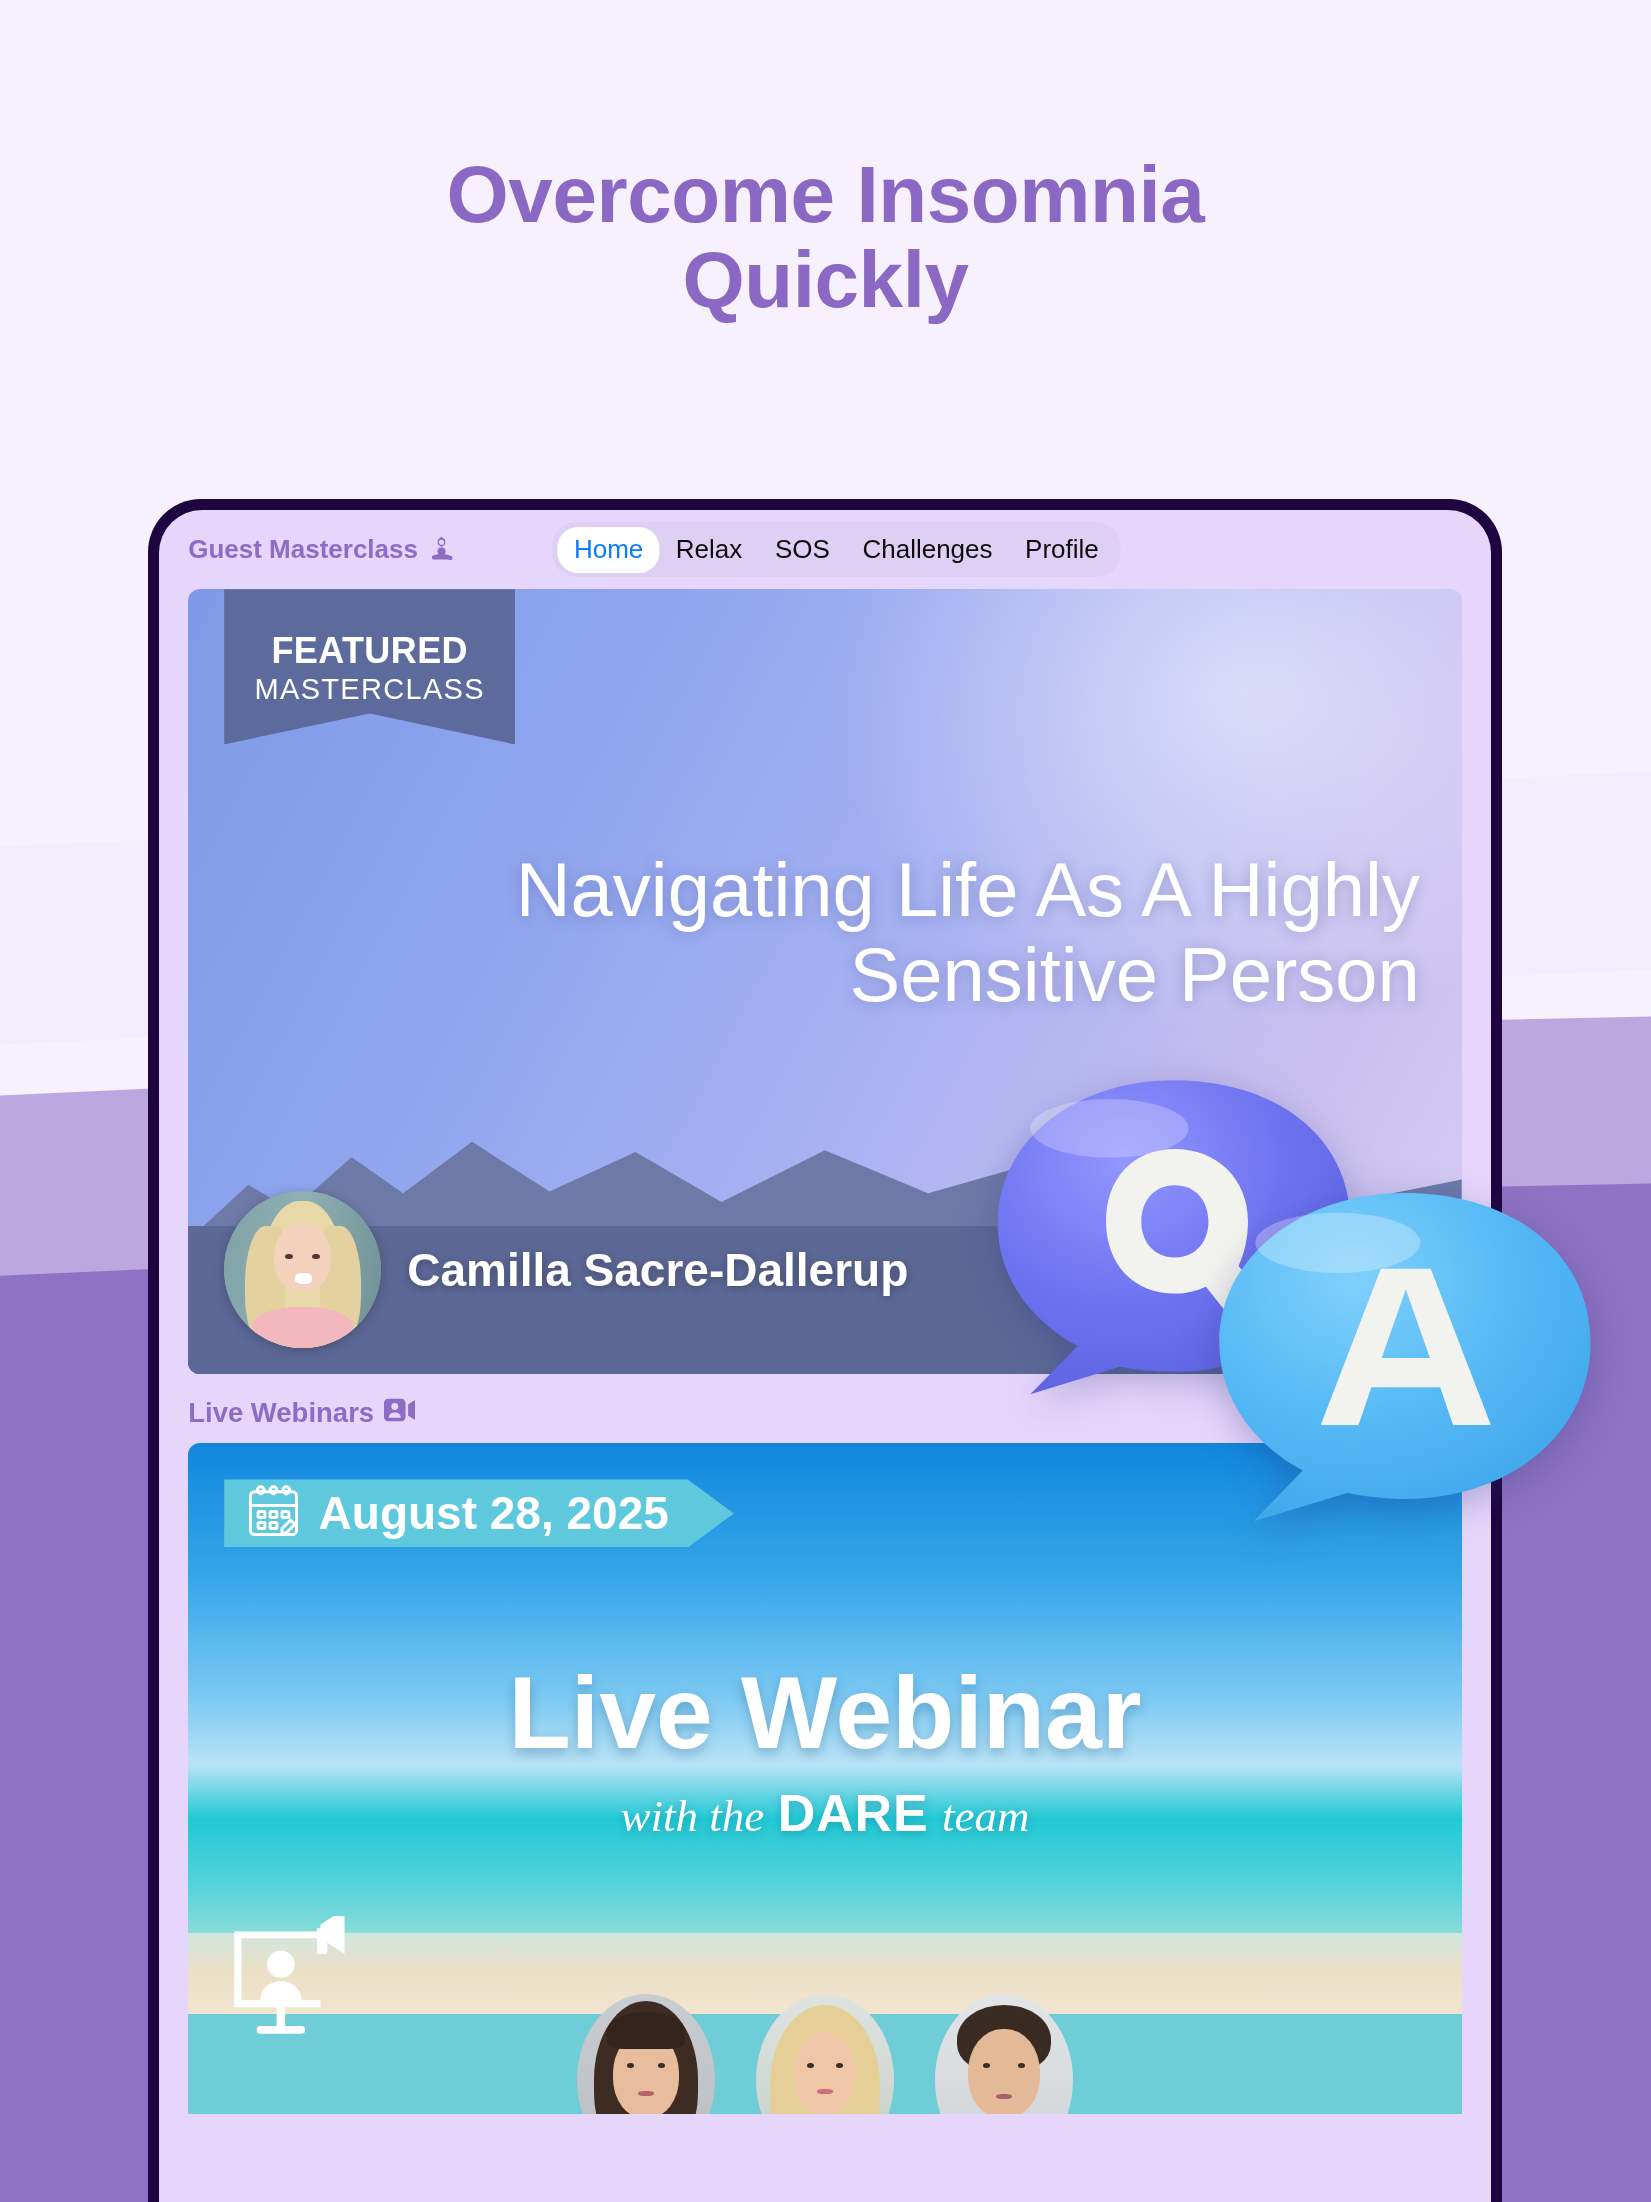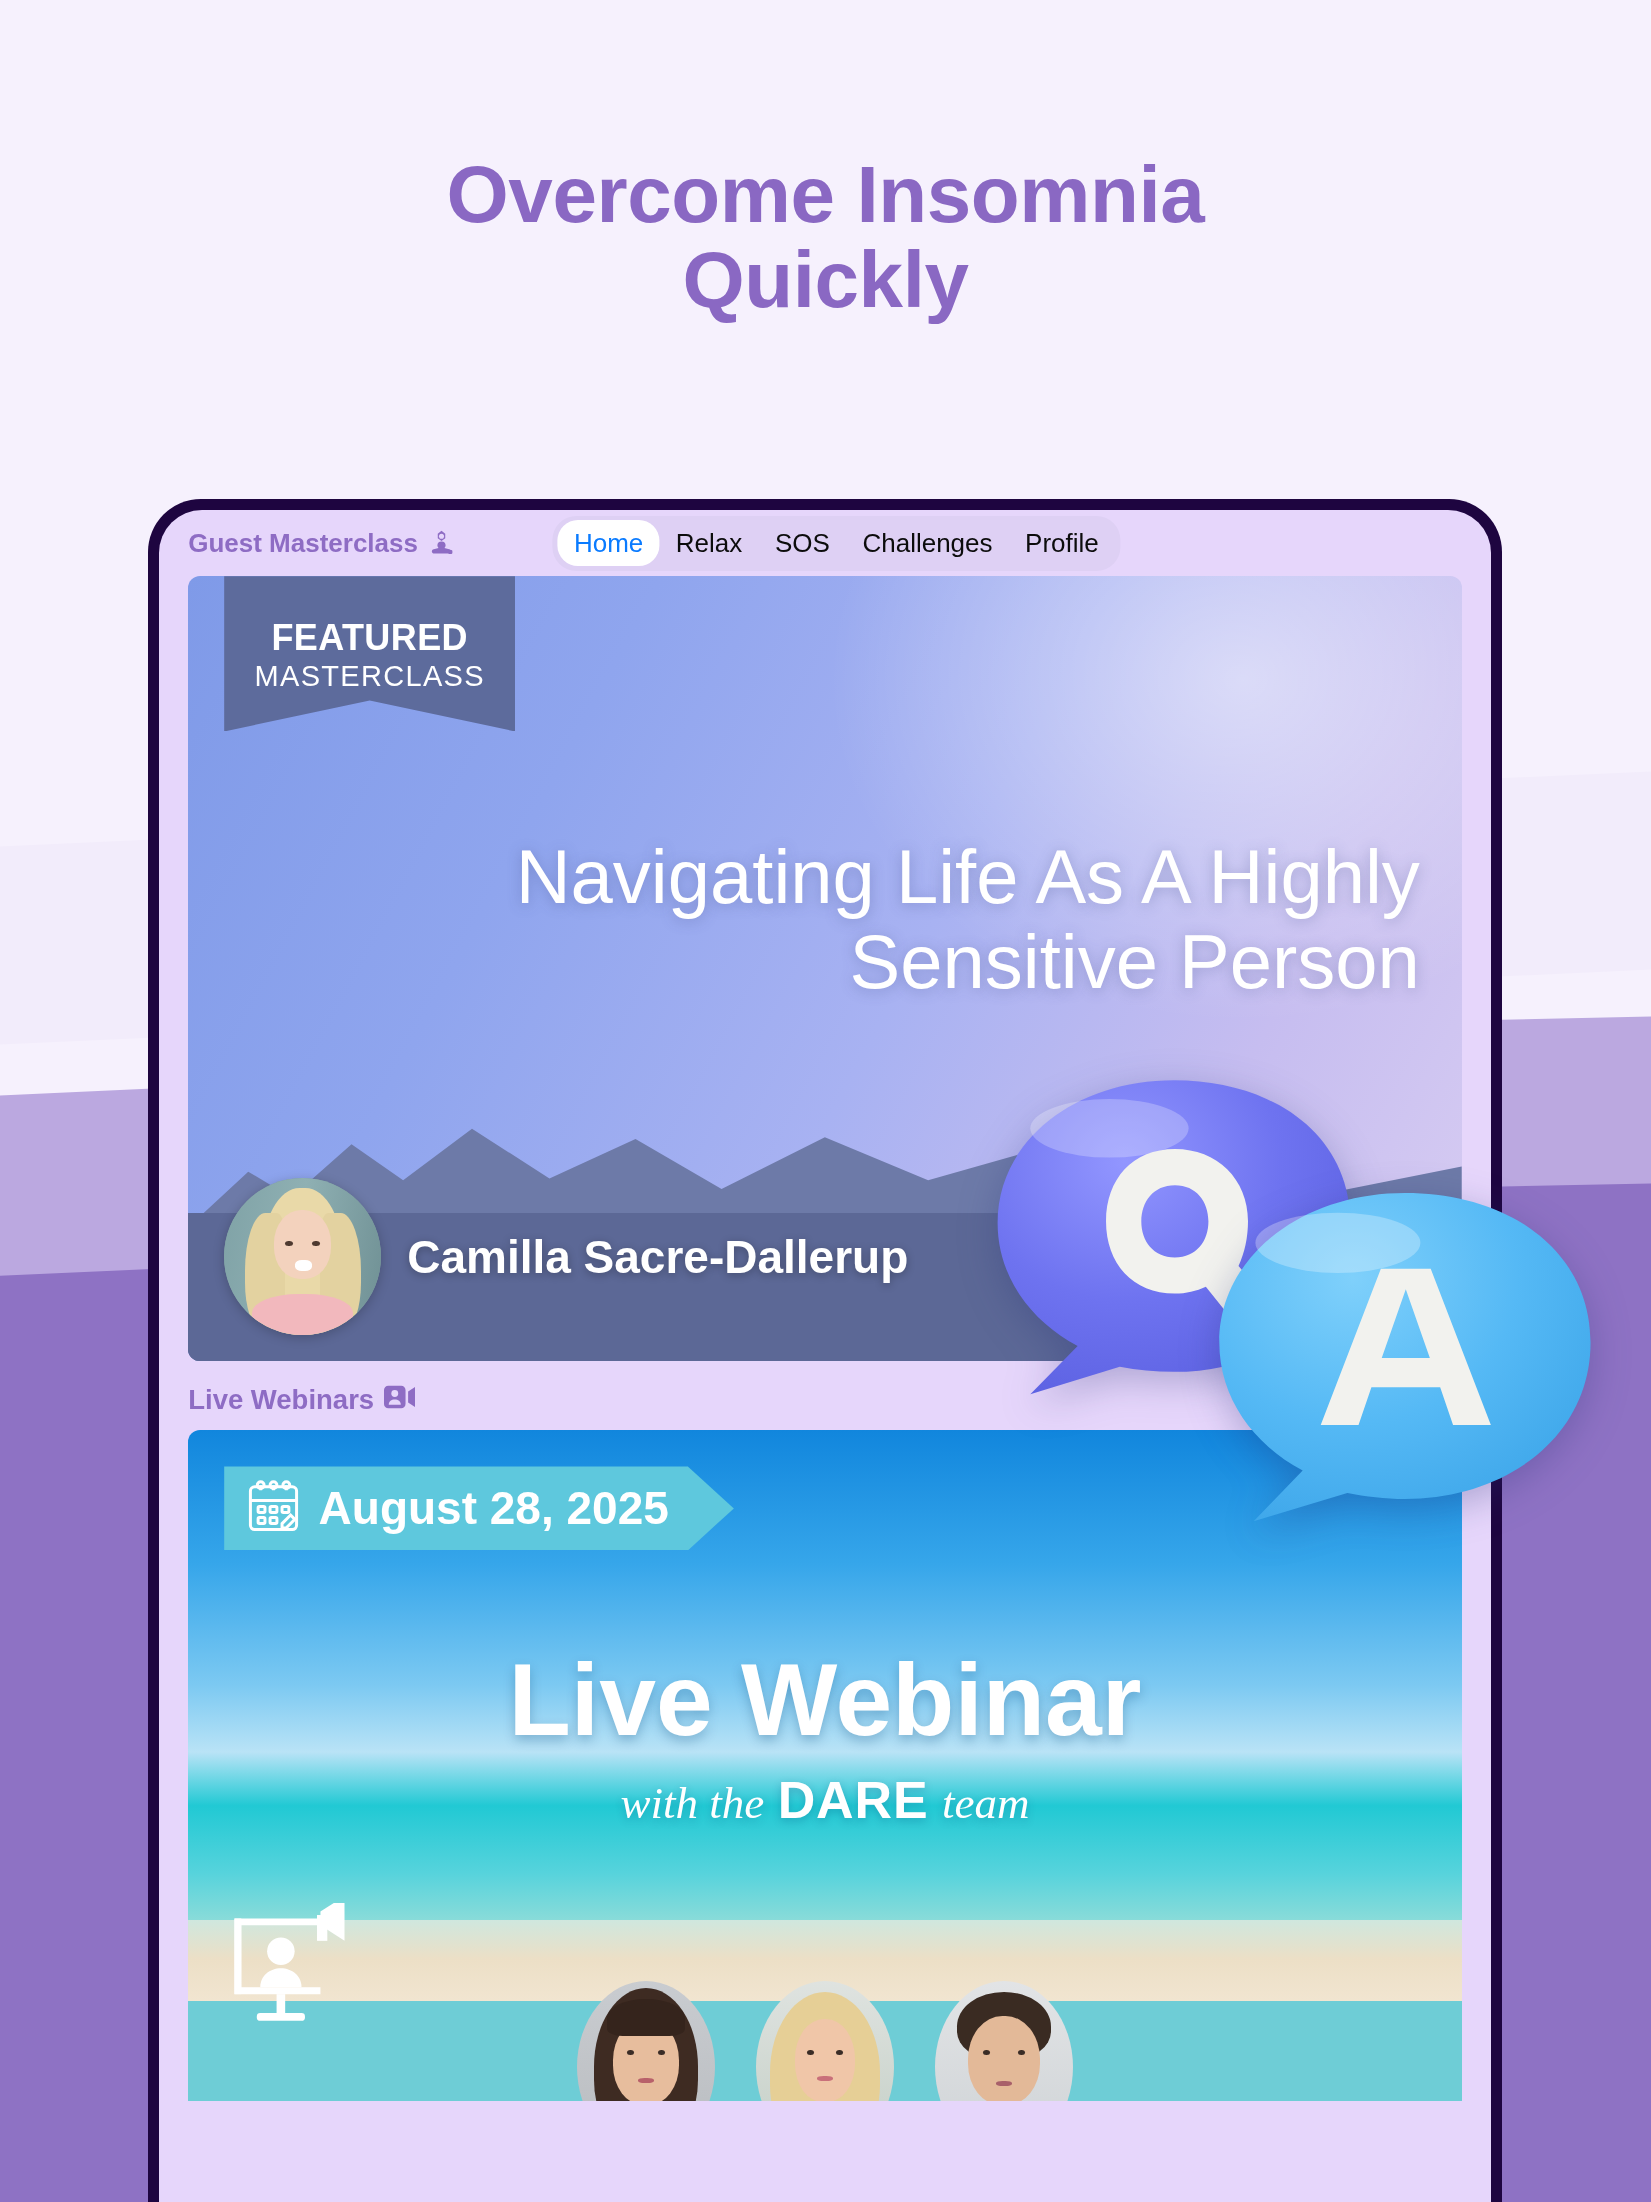--- a/index.html
+++ b/index.html
@@ -46,21 +46,21 @@
   .screen {
     width:100%; height:100%;
     background:#e6d6fb;
     border-radius:43px 43px 0 0;
     overflow:hidden;
     position:relative;
   }
 
   
   .appbar {
-    height:66px;
+    height:79px;
     display:flex; align-items:center;
     padding:4px 29px;
     position:relative;
   }
   .brand {
     display:flex; align-items:center; gap:9.5px;
     color:#8e6cc4; font-weight:800; font-size:26px;
     white-space:nowrap;
   }
   .brand svg { display:block; }
@@ -162,21 +162,21 @@
   .sand {
     position:absolute; left:0; right:0; top:73%; height:13%;
     background:linear-gradient(180deg,#cfe7de 0%,#ecdfc6 45%,#f2e6d2 100%);
   }
   .shallow {
     position:absolute; left:0; right:0; bottom:0; height:15%;
     background:#6ecdd6;
   }
   .date-chip {
     position:absolute; left:36px; top:36px;
-    height:84px; display:flex; align-items:center; gap:19px;
+    height:68px; display:flex; align-items:center; gap:19px;
     padding:0 65px 0 22.4px;
     background:#5ec8dd;
     clip-path:polygon(0 0, calc(100% - 46px) 0, 100% 50%, calc(100% - 46px) 100%, 0 100%);
     color:#fff;
     z-index:3;
   }
   .date-text { font-size:46px; font-weight:800; white-space:nowrap; }
   .wb-title {
     position:absolute; left:0; right:0; top:219px; text-align:center;
     color:#fff; font-size:102px; font-weight:800; line-height:1;

